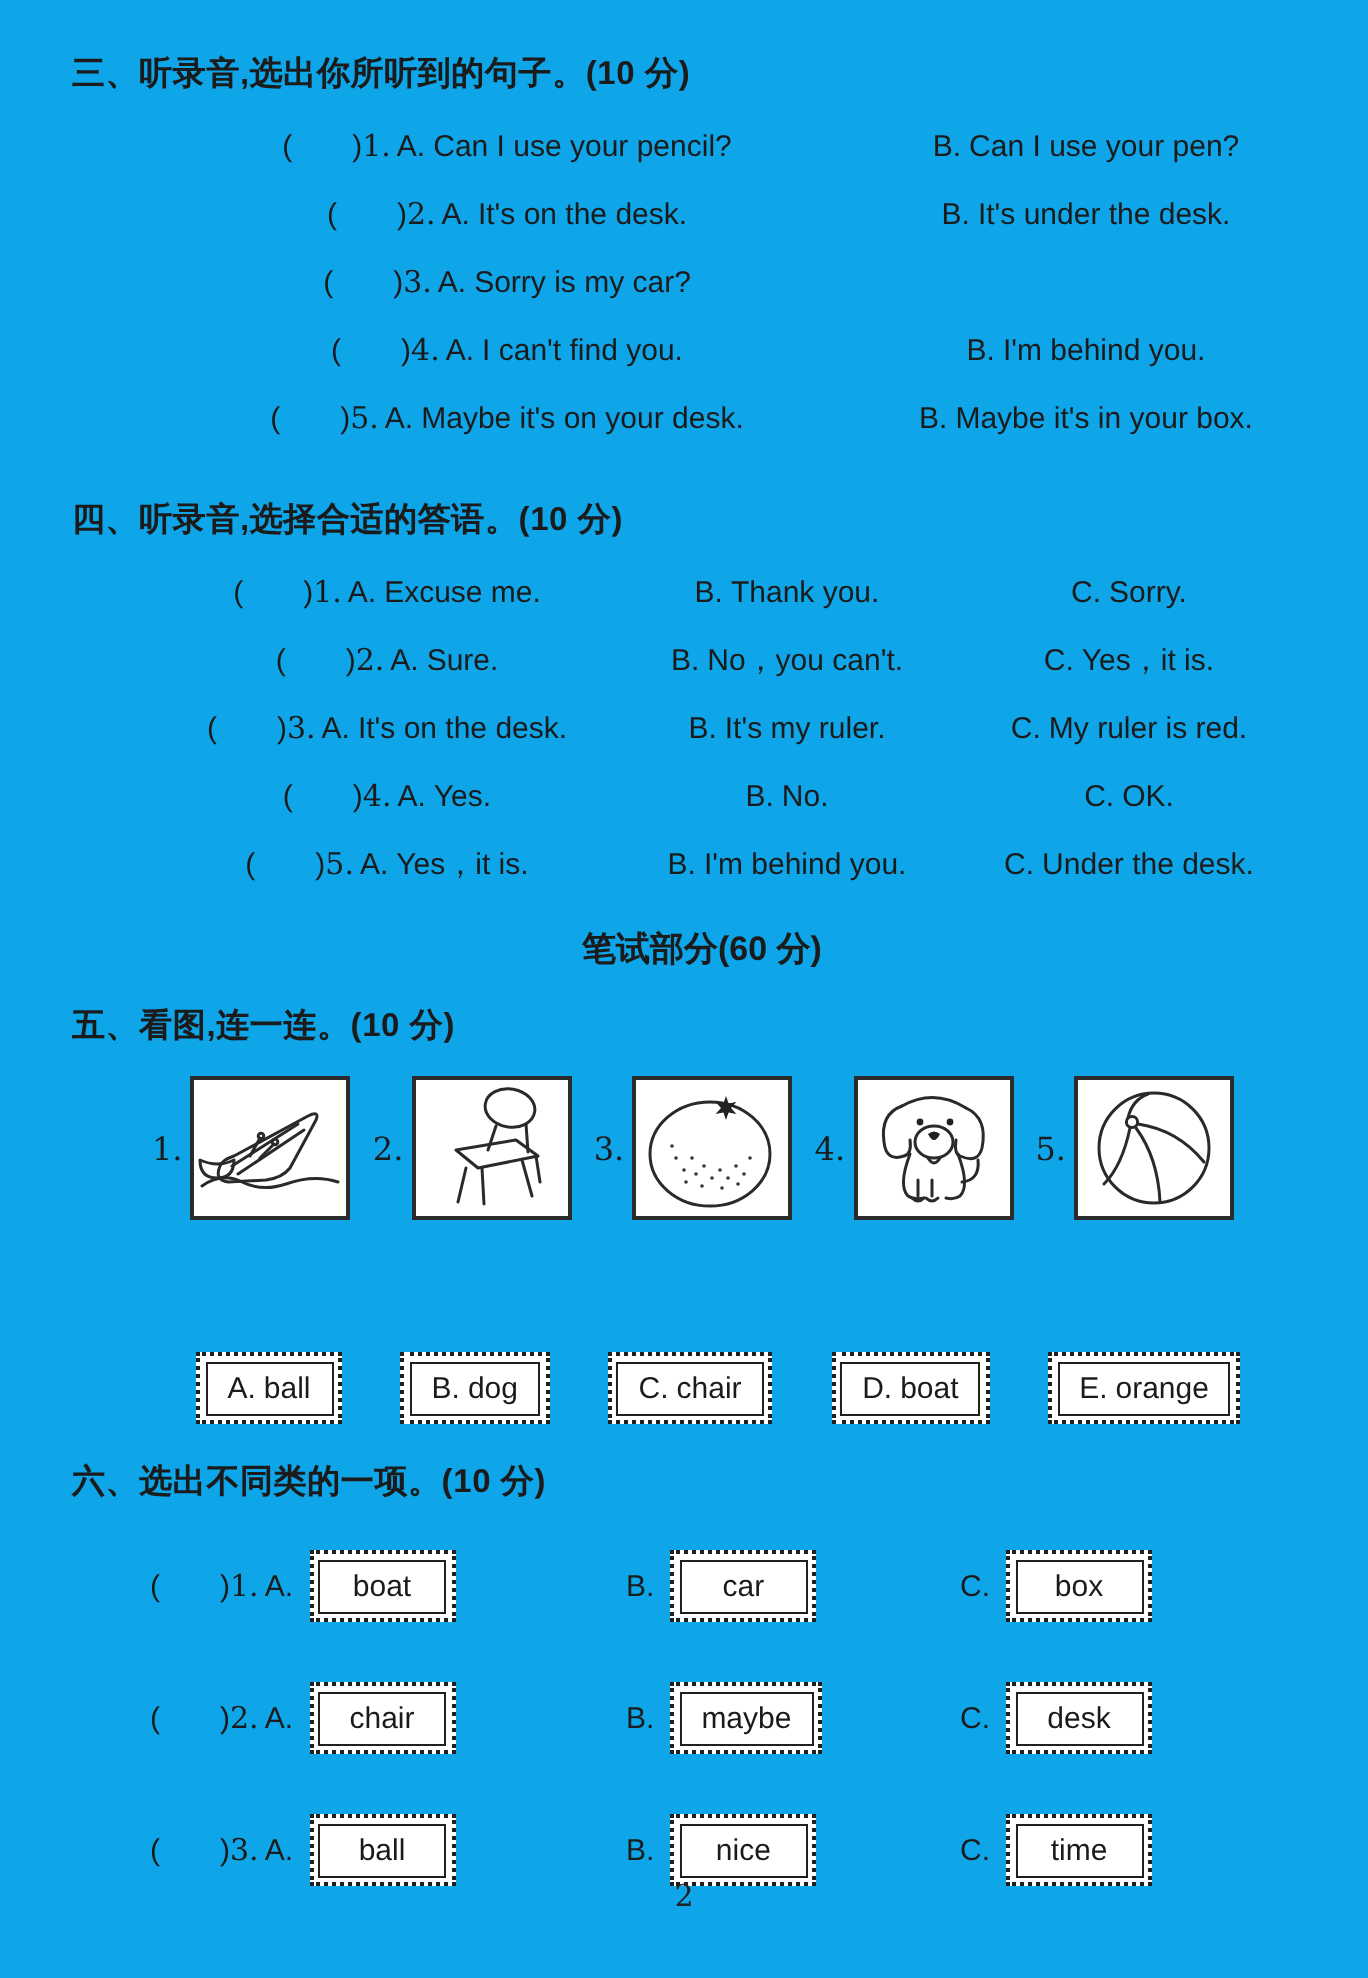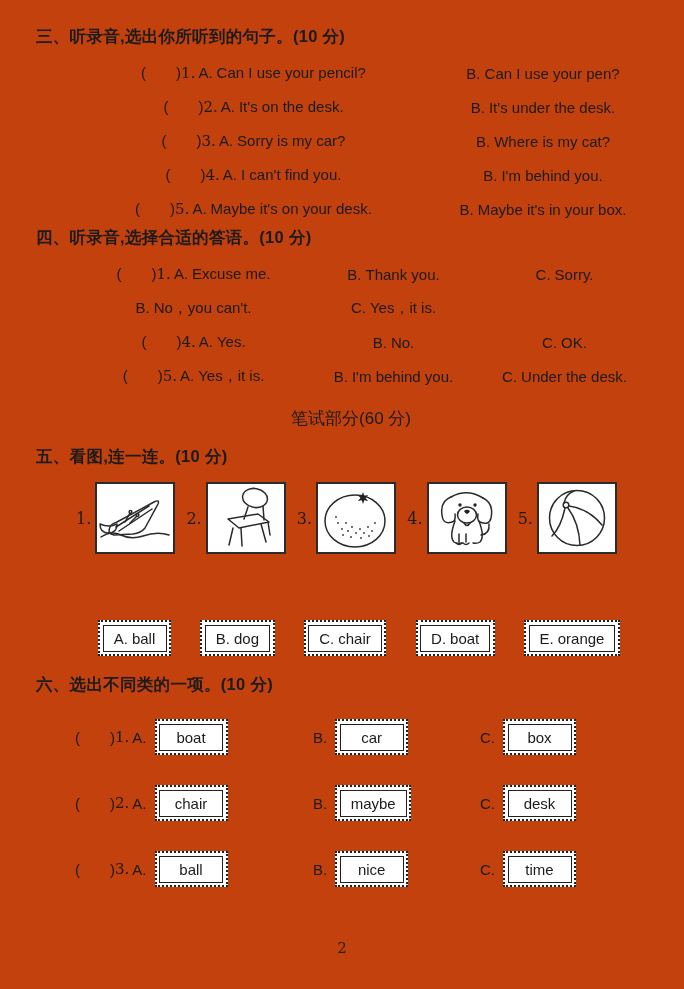--- a/index.html
+++ b/index.html
@@ -1,31 +1,31 @@
 <!DOCTYPE html>
 <html><head>
 <meta charset="utf-8">
 <style>
   html,body{margin:0;padding:0;background:#e8e8e8;}
   .page{
-    width:684px;height:989px;background:#c2410c;position:relative;
+    width:684px;height:989px;background:#0ea5e9;position:relative;
     box-sizing:border-box;padding:26px 30px 0 36px;
     font-family:"Liberation Sans",sans-serif;color:#1b1b1b;overflow:hidden;
   }
   .sec-title{font-size:16.5px;font-weight:700;letter-spacing:.3px;margin:0 0 8px 0;}
   .qrow{height:34px;display:grid;align-items:center;margin-left:39px;font-size:15px;text-align:center;}
   .s3row{grid-template-columns:357px 1fr;}
   .s4row{grid-template-columns:237px 163px 1fr;}
   .cell{white-space:nowrap;}
   .blank{display:inline-block;white-space:nowrap;}
   .blank .gap{display:inline-block;width:30px;}
   .num{font-family:"DejaVu Serif",serif;margin:0 3px 0 0;}
   .optlabel{margin-right:4px;}
-  .written{font-size:17px;font-weight:400;text-align:center;margin:14px 0 0 12px;}
-  .mt14{margin-top:1px;} .mt16{margin-top:16px;} .mt18{margin-top:18px;}
+  .written{font-size:17px;font-weight:700;text-align:center;margin:14px 0 0 12px;}
+  .mt14{margin-top:23px;} .mt16{margin-top:16px;} .mt18{margin-top:18px;}
   
   .pics{margin:14px 37px 0 40px;display:flex;justify-content:space-between;align-items:center;}
   .pic-item{display:flex;align-items:center;}
   .pic-num{font-family:"DejaVu Serif",serif;font-size:16px;margin-right:4px;}
   .pic-box{display:inline-block;width:80px;height:72px;border:2px solid #2b2b2b;box-sizing:border-box;background:#fff;}
   .pic-box svg{display:block;margin:1px auto 0;}
   .lineart{stroke:#2a2a2a;stroke-width:1.5;fill:none;stroke-linecap:round;stroke-linejoin:round;}
   
   .fancy{display:inline-block;border:2px dotted #1f1f1f;padding:2.5px;background:#fff;}
   .fancy .inner{display:flex;justify-content:center;align-items:center;gap:4px;border:1.5px solid #1f1f1f;padding:4px 10px;font-size:15px;white-space:nowrap;min-width:42px;text-align:center;}
@@ -47,43 +47,48 @@
     <div class="qrow s3row">
       <div class="cell"><span class="blank"><span>(</span><span class="gap"></span><span>)</span></span><span class="num">1.</span><span class="optlabel">A.</span><span>Can I use your pencil?</span></div>
       <div class="cell"><span class="optlabel">B.</span><span>Can I use your pen?</span></div>
     </div>
     <div class="qrow s3row">
       <div class="cell"><span class="blank"><span>(</span><span class="gap"></span><span>)</span></span><span class="num">2.</span><span class="optlabel">A.</span><span>It's on the desk.</span></div>
       <div class="cell"><span class="optlabel">B.</span><span>It's under the desk.</span></div>
     </div>
     <div class="qrow s3row">
       <div class="cell"><span class="blank"><span>(</span><span class="gap"></span><span>)</span></span><span class="num">3.</span><span class="optlabel">A.</span><span>Sorry is my car?</span></div>
-      <div class="cell"><span class="optlabel">B.</span><span>Where is my cat?</span></div>
     </div>
     <div class="qrow s3row">
       <div class="cell"><span class="blank"><span>(</span><span class="gap"></span><span>)</span></span><span class="num">4.</span><span class="optlabel">A.</span><span>I can't find you.</span></div>
       <div class="cell"><span class="optlabel">B.</span><span>I'm behind you.</span></div>
     </div>
     <div class="qrow s3row">
       <div class="cell"><span class="blank"><span>(</span><span class="gap"></span><span>)</span></span><span class="num">5.</span><span class="optlabel">A.</span><span>Maybe it's on your desk.</span></div>
       <div class="cell"><span class="optlabel">B.</span><span>Maybe it's in your box.</span></div>
     </div>
   </div>
 
   <div>
     <div class="sec-title mt14">四、听录音,选择合适的答语。(10 分)</div>
 
     <div class="qrow s4row">
       <div class="cell"><span class="blank"><span>(</span><span class="gap"></span><span>)</span></span><span class="num">1.</span><span class="optlabel">A.</span><span>Excuse me.</span></div>
       <div class="cell"><span class="optlabel">B.</span><span>Thank you.</span></div>
       <div class="cell"><span class="optlabel">C.</span><span>Sorry.</span></div>
     </div>
     <div class="qrow s4row">
+      <div class="cell"><span class="blank"><span>(</span><span class="gap"></span><span>)</span></span><span class="num">2.</span><span class="optlabel">A.</span><span>Sure.</span></div>
       <div class="cell"><span class="optlabel">B.</span><span>No，you can't.</span></div>
       <div class="cell"><span class="optlabel">C.</span><span>Yes，it is.</span></div>
+    </div>
+    <div class="qrow s4row">
+      <div class="cell"><span class="blank"><span>(</span><span class="gap"></span><span>)</span></span><span class="num">3.</span><span class="optlabel">A.</span><span>It's on the desk.</span></div>
+      <div class="cell"><span class="optlabel">B.</span><span>It's my ruler.</span></div>
+      <div class="cell"><span class="optlabel">C.</span><span>My ruler is red.</span></div>
     </div>
     <div class="qrow s4row">
       <div class="cell"><span class="blank"><span>(</span><span class="gap"></span><span>)</span></span><span class="num">4.</span><span class="optlabel">A.</span><span>Yes.</span></div>
       <div class="cell"><span class="optlabel">B.</span><span>No.</span></div>
       <div class="cell"><span class="optlabel">C.</span><span>OK.</span></div>
     </div>
     <div class="qrow s4row">
       <div class="cell"><span class="blank"><span>(</span><span class="gap"></span><span>)</span></span><span class="num">5.</span><span class="optlabel">A.</span><span>Yes，it is.</span></div>
       <div class="cell"><span class="optlabel">B.</span><span>I'm behind you.</span></div>
       <div class="cell"><span class="optlabel">C.</span><span>Under the desk.</span></div>

